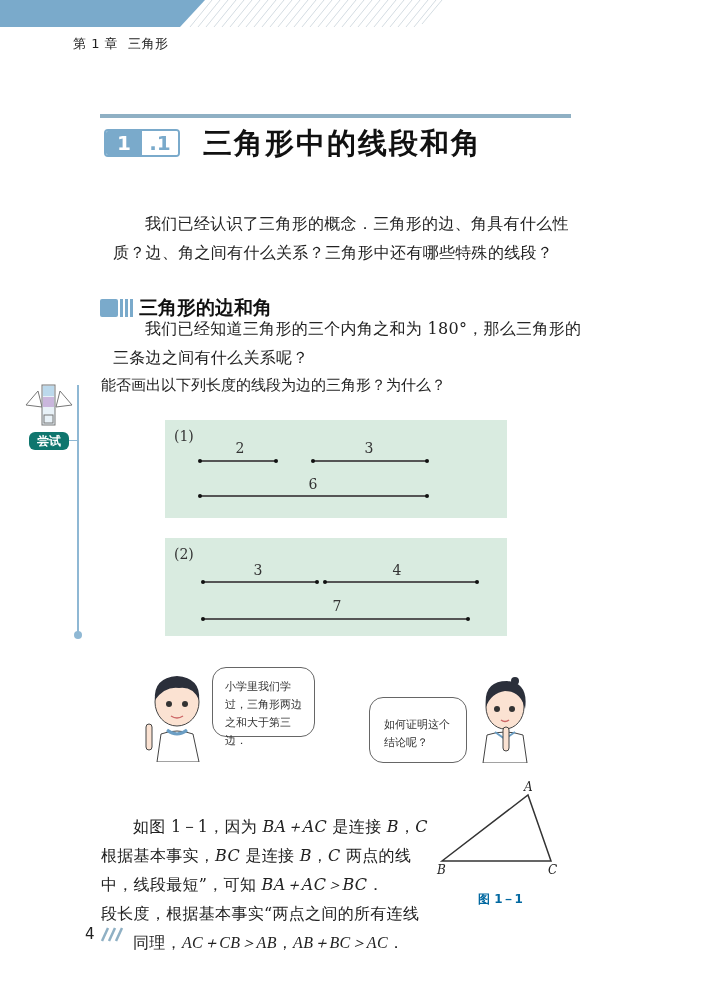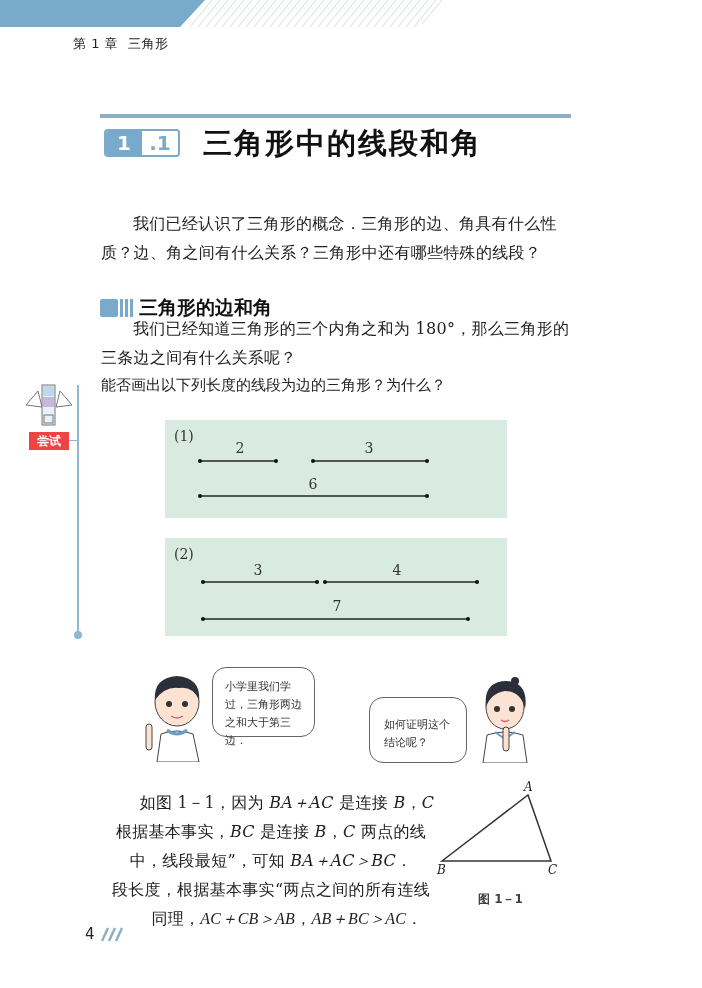--- a/index.html
+++ b/index.html
@@ -40,21 +40,21 @@
   .section-title {
     position: absolute; left: 203px; top: 124px;
     font-family: "DejaVu Sans", "Liberation Sans", sans-serif;
     font-weight: bold; font-size: 29px; color: #111; letter-spacing: 2px;
   }
   .para {
     position: absolute; left: 101px; width: 474px;
     font-size: 16px; line-height: 29px; color: #222;
     letter-spacing: 0.3px;
   }
-  .para.indent { text-indent: 32px; }
+  .para.indent { text-indent: 32px; margin-left: 12px; }
   .subhead {
     position: absolute; left: 100px; top: 297px; height: 22px;
     display: flex; align-items: center;
   }
   .subhead .block { width: 18px; height: 18px; background: #7aaacb; border-radius: 2px; }
   .subhead .bar { width: 3px; height: 18px; background: #7aaacb; margin-left: 2px; }
   .subhead .text {
     margin-left: 6px;
     font-family: "DejaVu Sans", "Liberation Sans", sans-serif;
     font-weight: bold; font-size: 19px; color: #111;
@@ -67,21 +67,21 @@
   .side-rail {
     position: absolute; left: 77px; top: 385px; width: 2px; height: 250px;
     background: #8fb8d4;
   }
   .side-dot {
     position: absolute; left: 74px; top: 631px; width: 8px; height: 8px;
     border-radius: 50%; background: #8fb8d4;
   }
   .try-badge {
     position: absolute; left: 29px; top: 432px; width: 40px; height: 18px;
-    background: #ef4444; border-radius: 0; color: #fff;
+    background: #0f766e; border-radius: 6px; color: #fff;
     font-family: "DejaVu Sans", "Liberation Sans", sans-serif;
     font-size: 12px; font-weight: bold;
     display: flex; align-items: center; justify-content: center;
   }
   .try-tick {
     position: absolute; left: 69px; top: 440px; width: 8px; height: 1px; background: #8fb8d4;
   }
   .try-icon { position: absolute; left: 22px; top: 383px; }
   .panel {
     position: absolute; left: 165px; width: 342px; height: 98px;
@@ -102,21 +102,21 @@
   }
   .bubble {
     position: absolute; border: 1.5px solid #666; border-radius: 14px;
     background: #fff; box-sizing: border-box;
     font-family: "DejaVu Serif", "Liberation Serif", serif;
     font-size: 11px; line-height: 18px; color: #333; padding: 10px 12px;
   }
   .figure-caption {
     position: absolute; left: 478px; top: 891px;
     font-family: "DejaVu Sans", "Liberation Sans", sans-serif;
-    font-size: 12px; font-weight: bold; color: #404040;
+    font-size: 12px; font-weight: bold; color: #0369a1;
   }
   .page-num {
     position: absolute; left: 85px; top: 925px;
     font-family: "DejaVu Sans", "Liberation Sans", sans-serif;
     font-size: 15px; color: #222;
   }
   .page-slashes { position: absolute; left: 100px; top: 925px; }
   .it { font-style: italic; }
 </style>
 </head>
@@ -235,21 +235,21 @@
   <path d="M11,30 Q8,4 32,4 Q54,6 50,32 Q46,14 30,14 Q16,16 11,30Z" fill="#2b2f3a"></path>
   <circle cx="40" cy="4" r="4" fill="#2b2f3a"></circle>
   <circle cx="22" cy="32" r="3" fill="#333"></circle>
     <circle cx="37" cy="32" r="3" fill="#333"></circle>
   <path d="M26,43 Q30,46 34,43" stroke="#c66" stroke-width="1.5" fill="none"></path>
   <path d="M8,86 L12,58 Q30,52 48,58 L52,86Z" fill="#fff" stroke="#444" stroke-width="1"></path>
   <path d="M20,55 L30,62 L40,55" stroke="#6b9ec4" stroke-width="2" fill="none"></path>
   <rect x="28" y="50" width="6" height="24" rx="3" fill="#fbe2d2" stroke="#444" stroke-width="1"></rect>
 </svg>
 
-<div class="para" style="top:788px; width:340px;text-align:center;">
+<div class="para" style="top:812px; width:340px;">
   <div style="text-indent:32px;"><span>如图 1－1，因为 </span><span class="it">BA＋AC</span><span> 是连接 </span><span class="it">B</span><span>，</span><span class="it">C</span></div>
   <div><span>根据基本事实，</span><span class="it">BC</span><span> 是连接 </span><span class="it">B</span><span>，</span><span class="it">C</span><span> 两点的线</span></div>
   <div><span>中，线段最短”，可知 </span><span class="it">BA＋AC＞BC</span><span>．</span></div>
   <div>段长度，根据基本事实“两点之间的所有连线</div>
   <div style="text-indent:32px;font-family:Liberation Serif, serif;"><span>同理，</span><span class="it">AC＋CB＞AB</span><span>，</span><span class="it">AB＋BC＞AC</span><span>．</span></div>
 </div>
 
 <svg style="position:absolute; left:430px; top:775px;" width="150" height="100" viewBox="0 0 150 100">
   <polygon points="12,86 98,20 121,86" fill="none" stroke="#333" stroke-width="1.5"></polygon>
 </svg>

